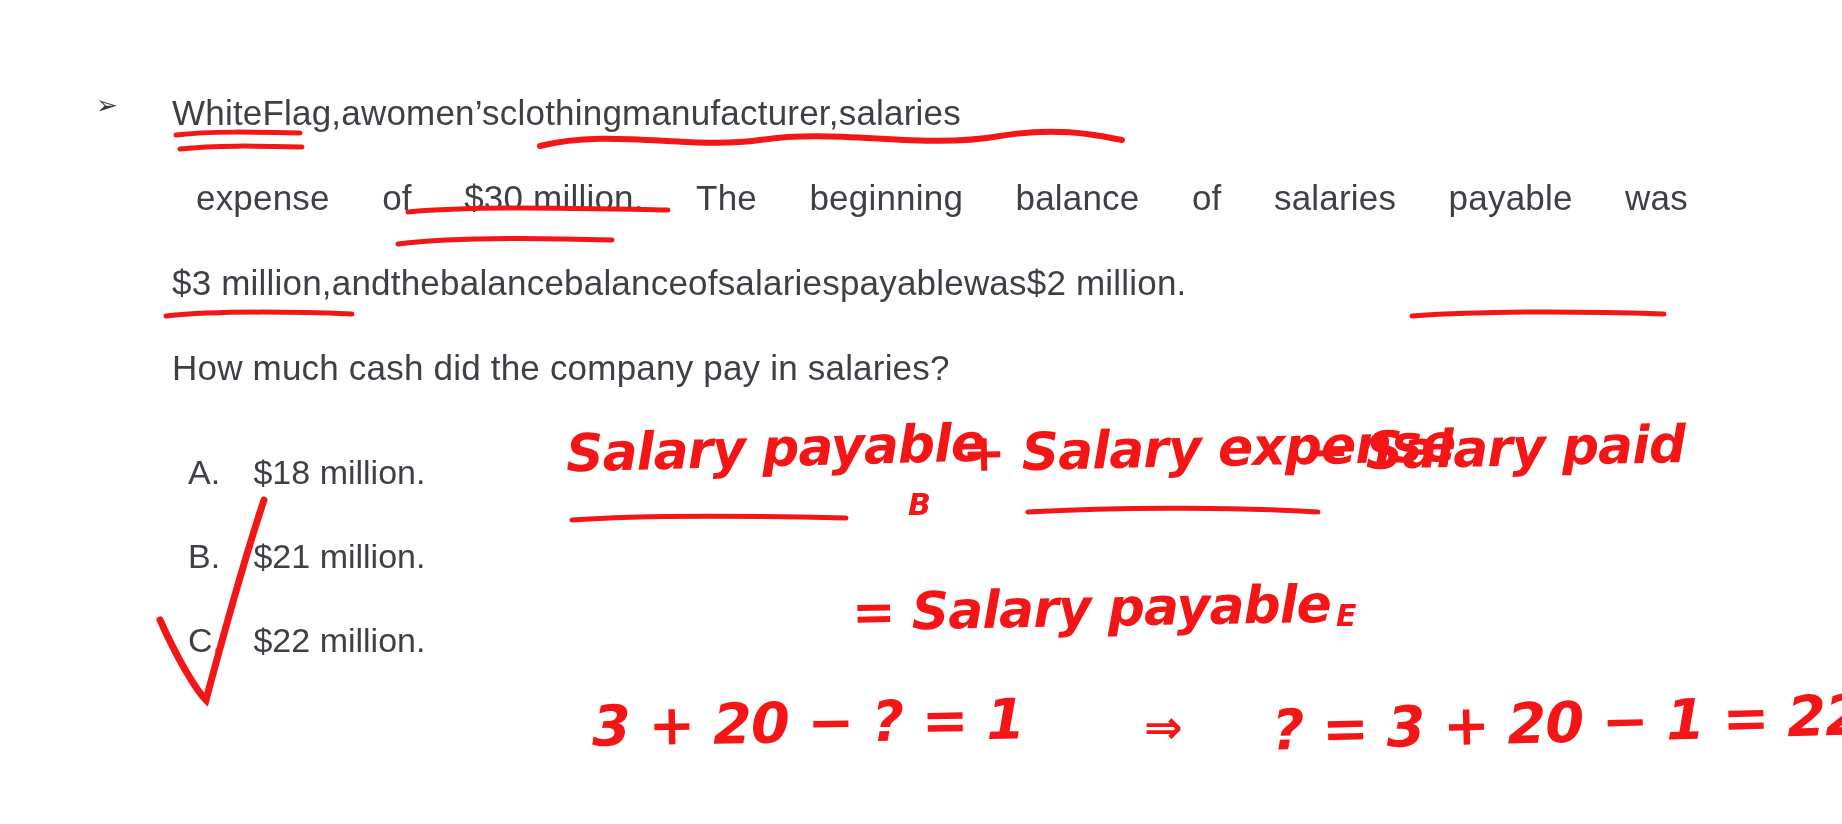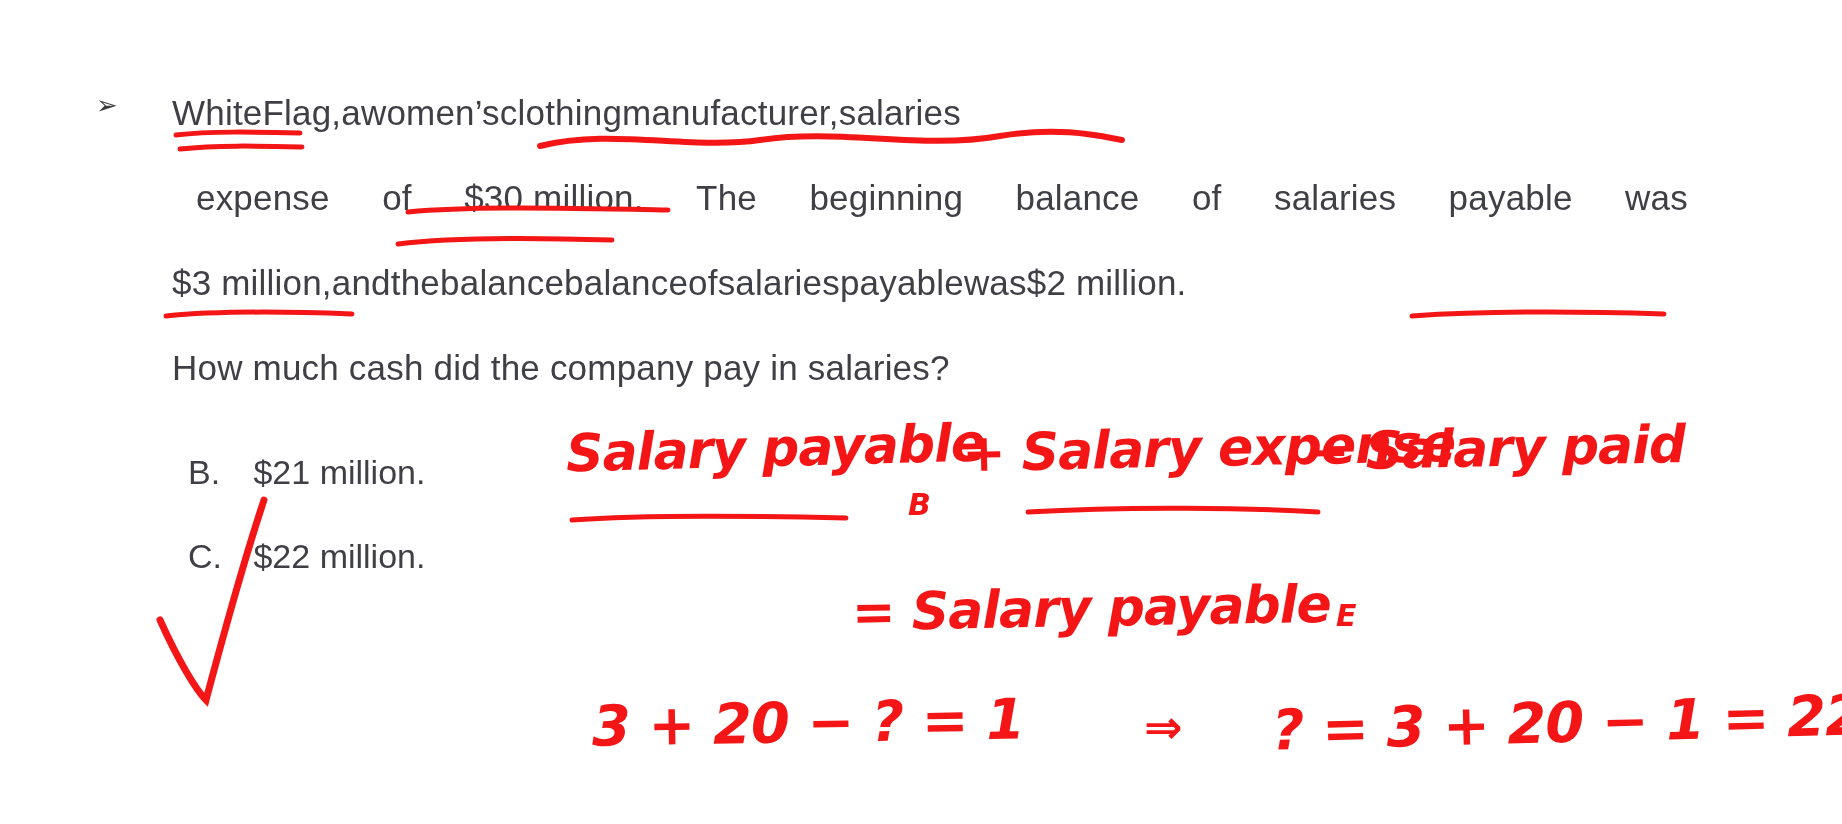--- a/index.html
+++ b/index.html
@@ -152,20 +152,24 @@
           <span>$2 million.</span>
         </div>
 
         <div class="q-line">How much cash did the company pay in salaries?</div>
       </div>
     </div>
   </div>
 
   <div class="choices">
     <div class="choice">
+      <span class="lbl">A.</span>
+      <span>$18 million.</span>
+    </div>
+    <div class="choice">
       <span class="lbl">B.</span>
       <span>$21 million.</span>
     </div>
     <div class="choice">
       <span class="lbl">C.</span>
       <span>$22 million.</span>
     </div>
   </div>
 
   <svg class="ink" viewBox="0 0 1842 824" width="1842" height="824">

